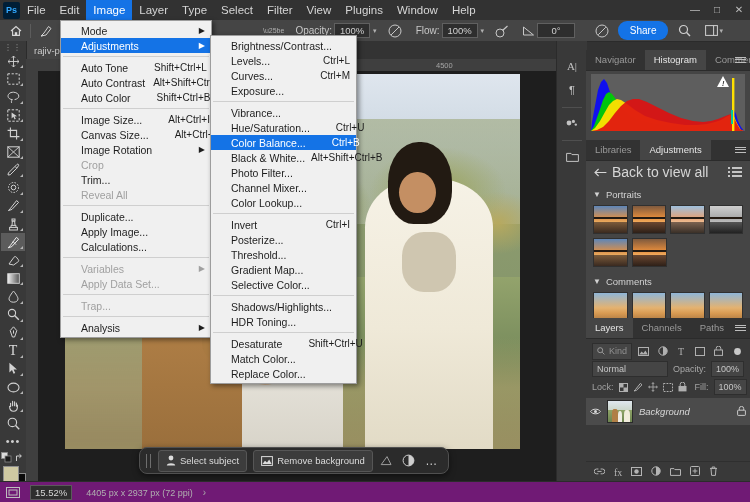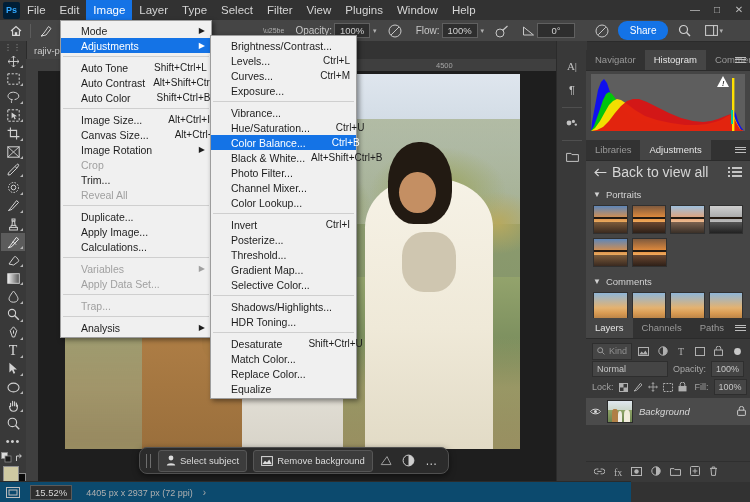--- a/index.html
+++ b/index.html
@@ -98,21 +98,21 @@
 
   
   .actbar{position:absolute;left:139px;top:447px;height:25px;background:#2b2b2b;border:1px solid #505050;border-radius:8px;
           display:flex;align-items:center;padding:0 6px;box-shadow:0 2px 6px rgba(0,0,0,.5);}
   .actbar .grip{width:3px;height:14px;border-left:1px solid #6e6e6e;border-right:1px solid #6e6e6e;margin-right:7px;}
   .actbtn{display:flex;align-items:center;gap:4px;background:#3c3c3c;border:1px solid #565656;border-radius:3px;
           padding:2px 7px;font-size:9.5px;color:#dcdcdc;height:16px;}
   .acticon{width:20px;height:18px;display:flex;align-items:center;justify-content:center;color:#b9b9b9;margin-left:3px;}
 
   
-  .statusbar{position:absolute;left:0;top:481px;width:631px;height:21px;background:#0c4a6e;border-top:1px solid #2b2b2b;
+  .statusbar{position:absolute;left:0;top:481px;width:750px;height:21px;background:#701a75;border-top:1px solid #2b2b2b;
              display:flex;align-items:center;font-size:9.5px;color:#c0c0c0;}
   .zoomfield{background:#2e2e2e;border:1px solid #5a5a5a;padding:1px 4px;margin-left:4px;font-size:9.5px;color:#d6d6d6;}
   .docinfo{margin-left:14px;font-size:9px;color:#b0b0b0;}
 
   
   .menu{position:absolute;background:#f0f0f0;border:1px solid #9d9d9d;box-shadow:2px 2px 5px rgba(0,0,0,.45);
         font-size:10.5px;color:#1d1d1d;padding:2px 0;}
   .menu .row{display:flex;align-items:center;height:15px;padding:0 6px 0 20px;white-space:nowrap;position:relative;}
   .menu .row.hl{background:#1473e6;color:#fff;}
   .menu .row.dis{color:#a0a0a0;}
@@ -946,18 +946,15 @@
     <div class="row">
       <span class="lbl">Desaturate</span>
       <span class="sc">Shift+Ctrl+U</span>
     </div>
     <div class="row">
       <span class="lbl">Match Color...</span>
     </div>
     <div class="row">
       <span class="lbl">Replace Color...</span>
     </div>
-    <div class="row">
-      <span class="lbl">Equalize</span>
-    </div>
   </div>
 
 </div>
 
 </body></html>

